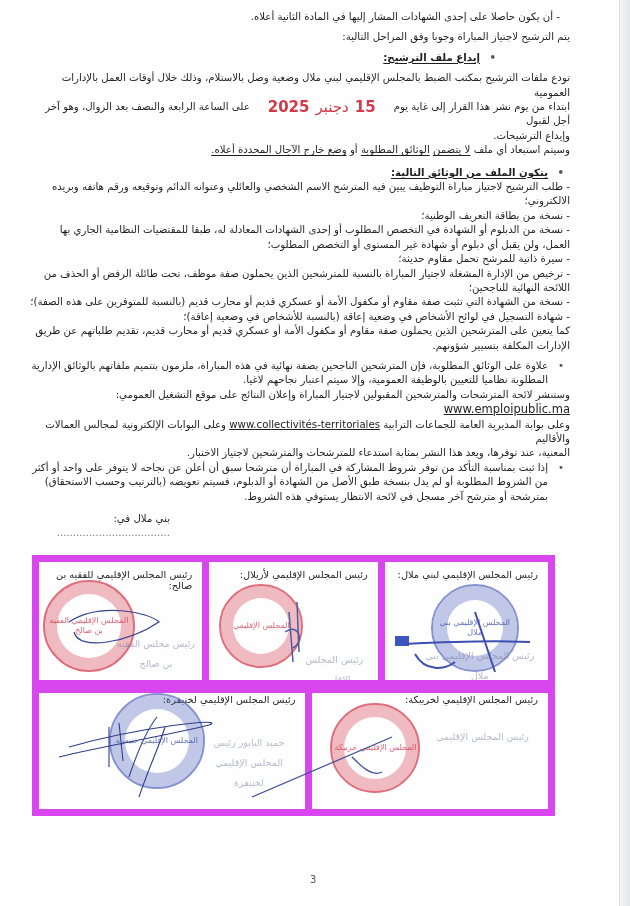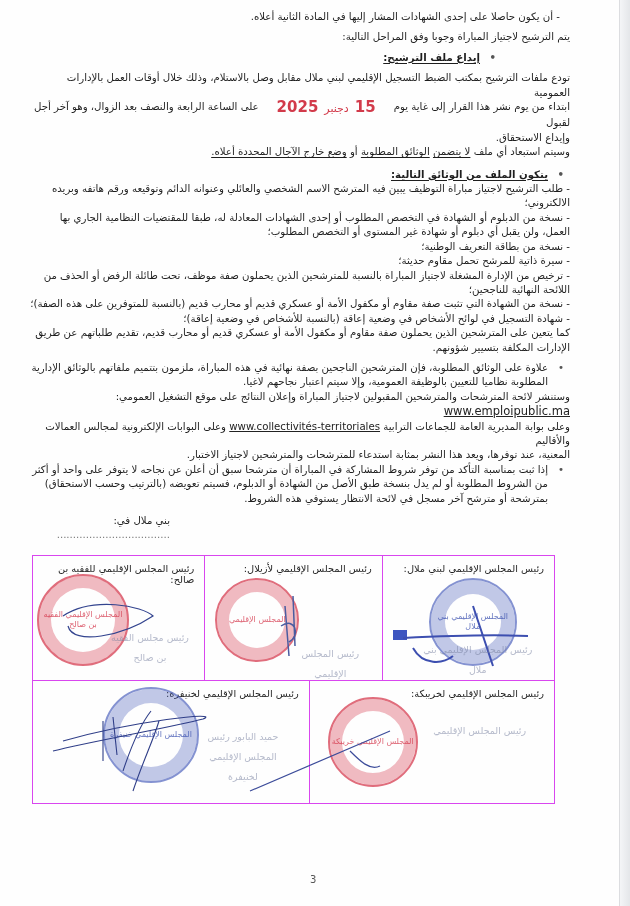--- a/index.html
+++ b/index.html
@@ -32,33 +32,33 @@
   .u { text-decoration: underline; text-underline-offset: 2px; }
   .dash-item { padding-right: 0; }
   .dot { position: relative; margin-right: 22px; text-align: right; }
   .ltr { direction: ltr; unicode-bidi: embed; }
   .link { text-decoration: underline; color: #222; }
   .link-big { font-size: 11.5px; }
   .stamp-date {
     display: inline-block; color: #d23a4a; font-weight: bold;
     font-size: 15px; letter-spacing: 1px; margin: 0 18px 0 18px; vertical-align: -2px;
   }
-  .stamp-date .small { font-size: 11px; font-weight: normal; margin: 0 6px; }
+  .stamp-date .small { font-size: 15px; font-weight: normal; margin: 0 6px; }
   .signoff { margin-right: 400px; margin-top: 8px; }
   .signoff .dots { color: #777; letter-spacing: 1px; }
 
   
   .sig-table {
     position: absolute; left: 32px; width: 523px;
     border-collapse: collapse; direction: rtl;
   }
   .sig-row1 { top: 555px; }
   .sig-row2 { top: 680px; }
   .sig-table td {
-    border: 1px solid #d946ef; vertical-align: top; position: relative;
+    border: 7px solid #d946ef; vertical-align: top; position: relative;
     padding: 7px 10px 0 6px; font-size: 9.8px; text-align: right;
   }
   .sig-row1 td { height: 117px; }
   .sig-row2 td { height: 115px; }
   .stamp {
     position: absolute; border-radius: 50%;
     display: flex; align-items: center; justify-content: center;
     text-align: center; font-size: 8px; line-height: 10px;
   }
   .stamp.red { border: 2px solid rgba(214,60,80,0.75); color: rgba(214,60,80,0.8); box-shadow: inset 0 0 0 10px rgba(255,255,255,0), inset 0 0 0 12px rgba(214,60,80,0.35); }
@@ -80,37 +80,37 @@
 <div class="content">
   <p class="line" style="margin-right:10px;">- أن يكون حاصلا على إحدى الشهادات المشار إليها في المادة الثانية أعلاه.</p>
   <div class="gap-s"></div>
   <p class="line">يتم الترشيح لاجتياز المباراة وجوبا وفق المراحل التالية:</p>
   <div class="gap-s"></div>
 
   <p class="line bullet-head" style="margin-right:90px;">
     <span class="u">إيداع ملف الترشيح:</span>
   </p>
   <div class="gap-s"></div>
-  <p class="line">تودع ملفات الترشيح بمكتب الضبط التسجيل الإقليمي لبني ملال مقابل وصل بالاستلام، وذلك خلال أوقات العمل بالإدارات العمومية</p>
+  <p class="line">تودع ملفات الترشيح بمكتب الضبط بالمجلس الإقليمي لبني ملال وضعية وصل بالاستلام، وذلك خلال أوقات العمل بالإدارات العمومية</p>
   <p class="line">
     <span>ابتداء من يوم نشر هذا القرار إلى غاية يوم</span><span class="stamp-date"><span>15</span><span class="small">دجنبر</span><span>2025</span></span><span>على الساعة الرابعة والنصف بعد الزوال، وهو آخر أجل لقبول</span>
   </p>
-  <p class="line">وإيداع الاستحقاق.</p>
+  <p class="line">وإيداع الترشيحات.</p>
   <p class="line">
     <span>وسيتم استبعاد أي ملف </span><span class="u">لا يتضمن</span> <span class="u">الوثائق المطلوبة</span><span> أو </span><span class="u">وضع خارج الآجال المحددة أعلاه.</span>
   </p>
   <div class="gap-m"></div>
 
   <p class="line bullet-head">
     <span class="u">يتكون الملف من الوثائق التالية:</span>
   </p>
   <div>
     <p class="line dash-item">- طلب الترشيح لاجتياز مباراة التوظيف يبين فيه المترشح الاسم الشخصي والعائلي وعنوانه الدائم وتوقيعه ورقم هاتفه وبريده الالكتروني؛</p>
+    <p class="line dash-item">- نسخة من بطاقة التعريف الوطنية؛</p>
     <p class="line dash-item">- نسخة من الدبلوم أو الشهادة في التخصص المطلوب أو إحدى الشهادات المعادلة له، طبقا للمقتضيات النظامية الجاري بها العمل، ولن يقبل أي دبلوم أو شهادة غير المستوى أو التخصص المطلوب؛</p>
-    <p class="line dash-item">- نسخة من بطاقة التعريف الوطنية؛</p>
     <p class="line dash-item">- سيرة ذاتية للمرشح تحمل مقاوم حديثة؛</p>
     <p class="line dash-item">- ترخيص من الإدارة المشغلة لاجتياز المباراة بالنسبة للمترشحين الذين يحملون صفة موظف، تحت طائلة الرفض أو الحذف من اللائحة النهائية للناجحين؛</p>
     <p class="line dash-item">- نسخة من الشهادة التي تثبت صفة مقاوم أو مكفول الأمة أو عسكري قديم أو محارب قديم (بالنسبة للمتوفرين على هذه الصفة)؛</p>
     <p class="line dash-item">- شهادة التسجيل في لوائح الأشخاص في وضعية إعاقة (بالنسبة للأشخاص في وضعية إعاقة)؛</p>
   </div>
   <p class="line">كما يتعين على المترشحين الذين يحملون صفة مقاوم أو مكفول الأمة أو عسكري قديم أو محارب قديم، تقديم طلباتهم عن طريق الإدارات المكلفة بتسيير شؤونهم.</p>
   <div class="gap-s"></div>
 
   <p class="line dot">علاوة على الوثائق المطلوبة، فإن المترشحين الناجحين بصفة نهائية في هذه المباراة، ملزمون بتتميم ملفاتهم بالوثائق الإدارية المطلوبة نظاميا للتعيين بالوظيفة العمومية، وإلا سيتم اعتبار نجاحهم لاغيا.</p>
   <p class="line">

